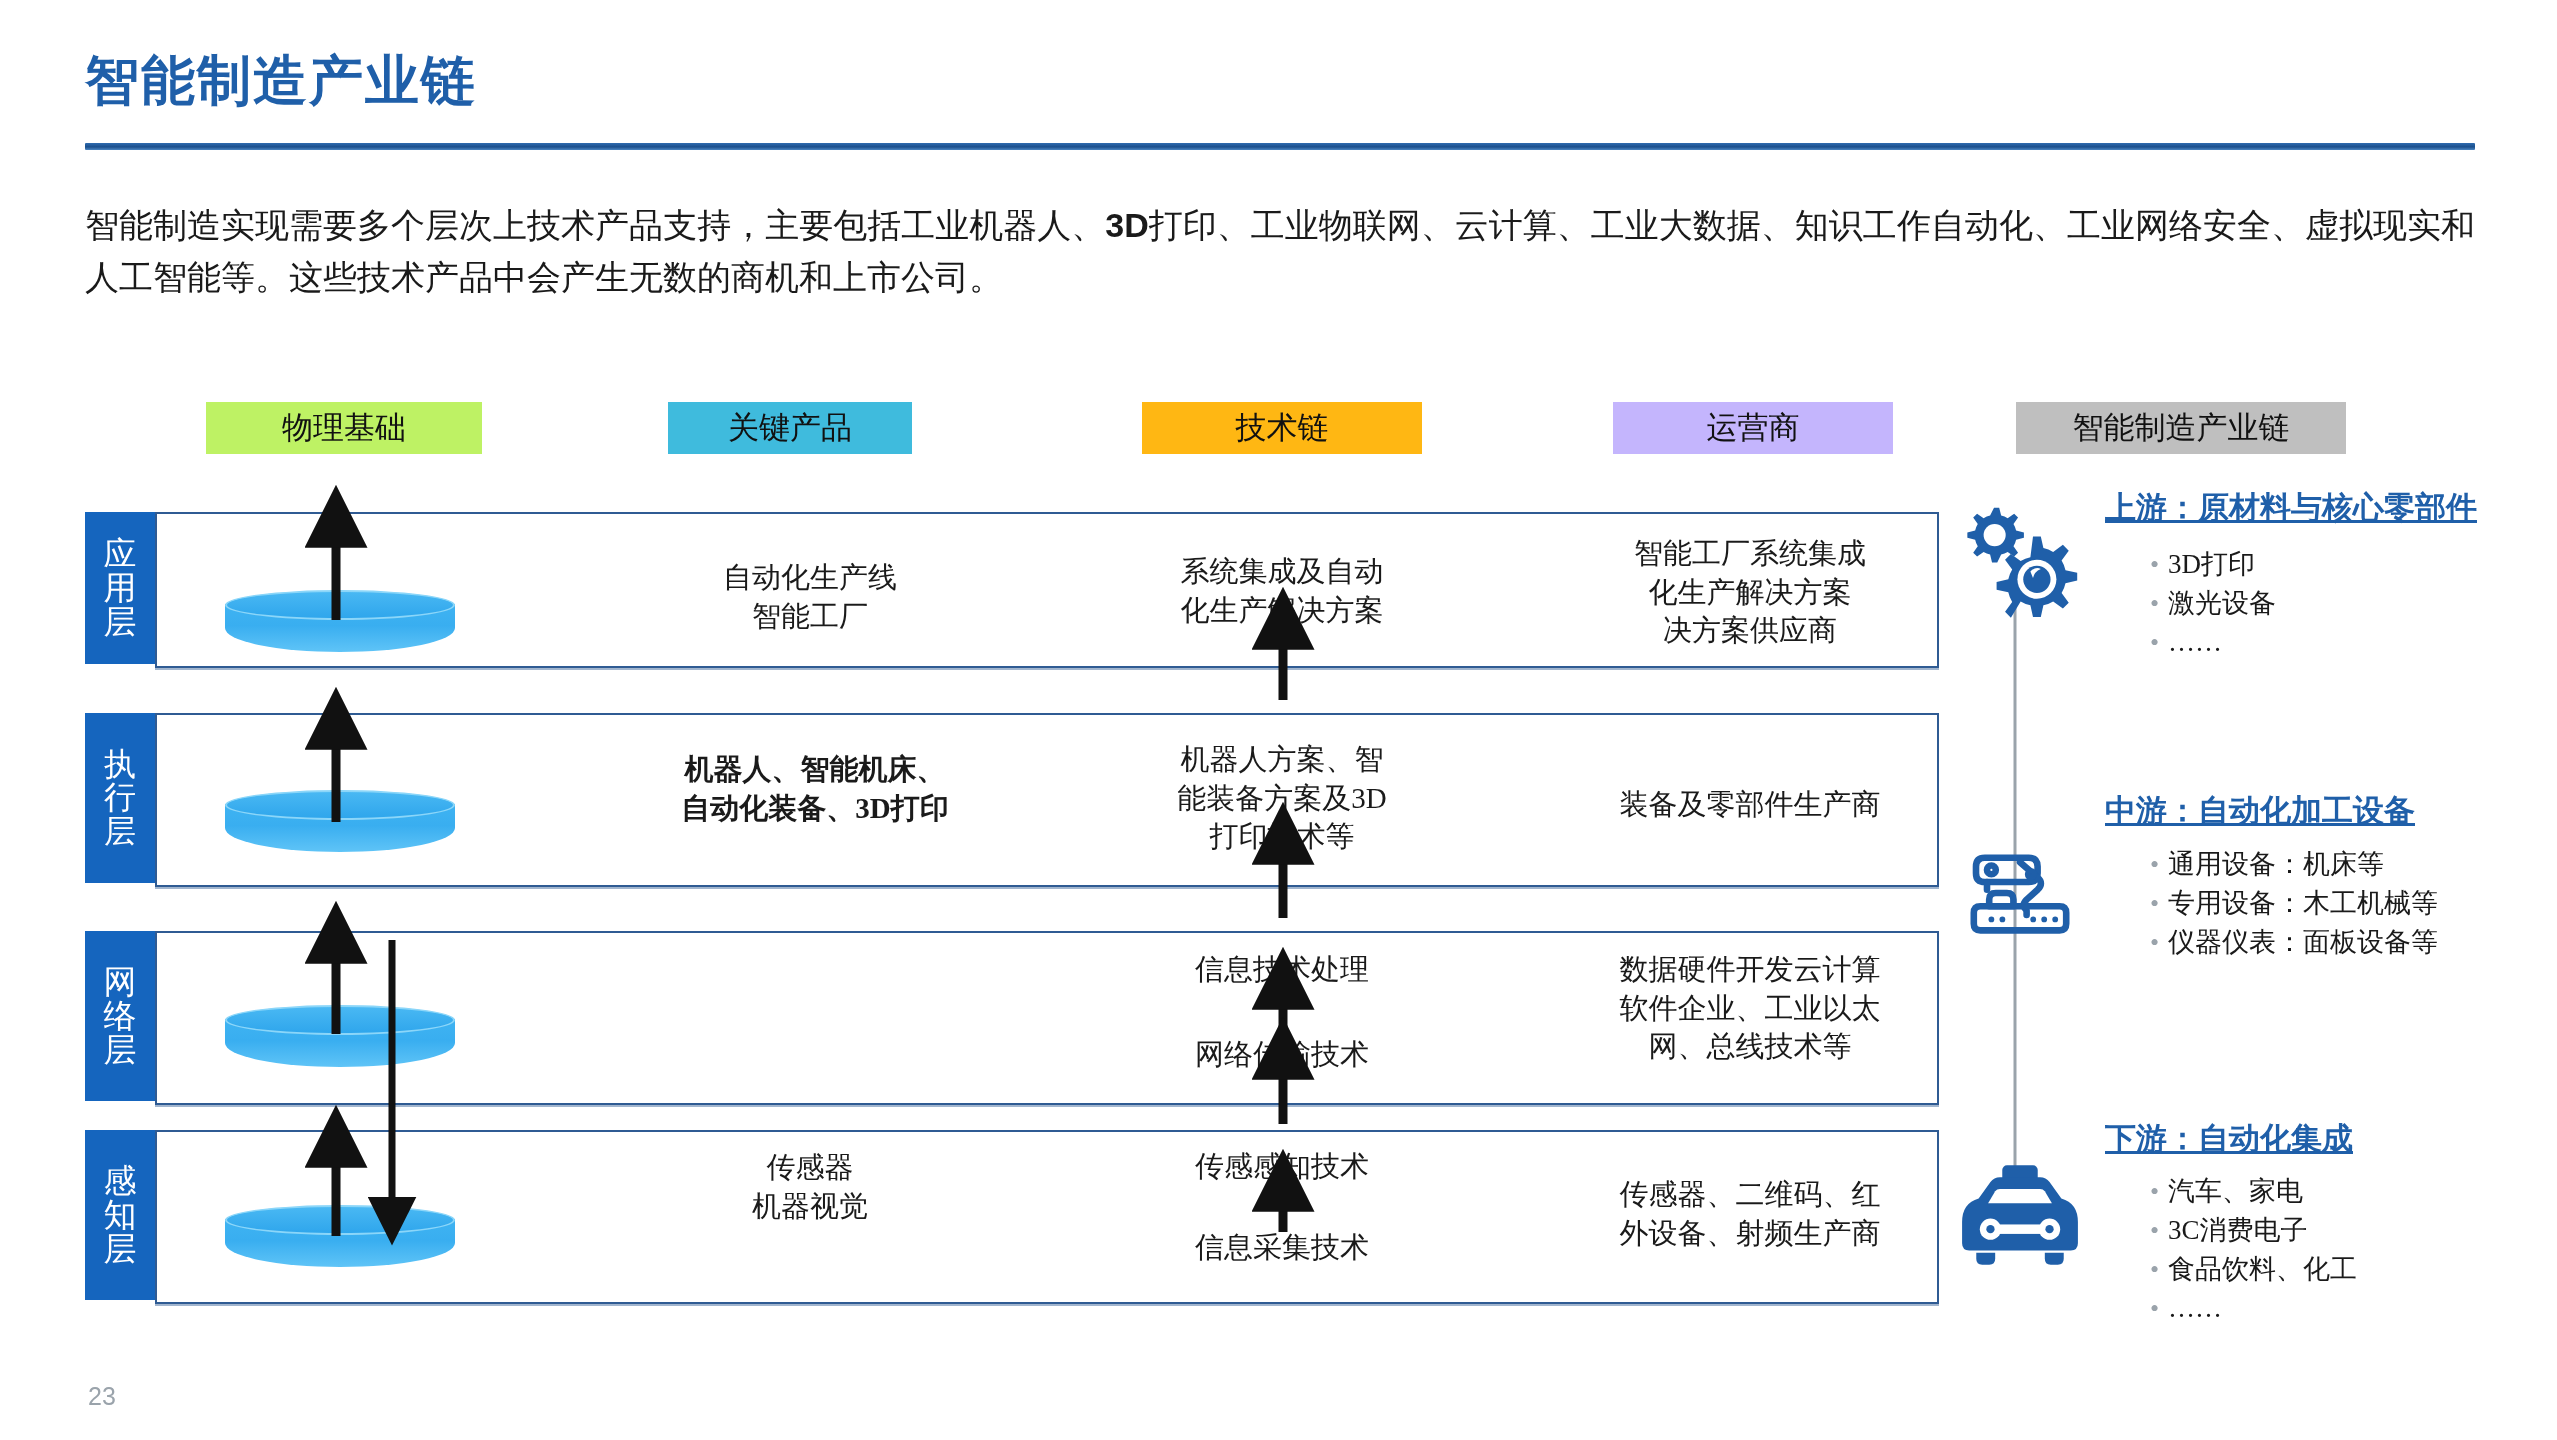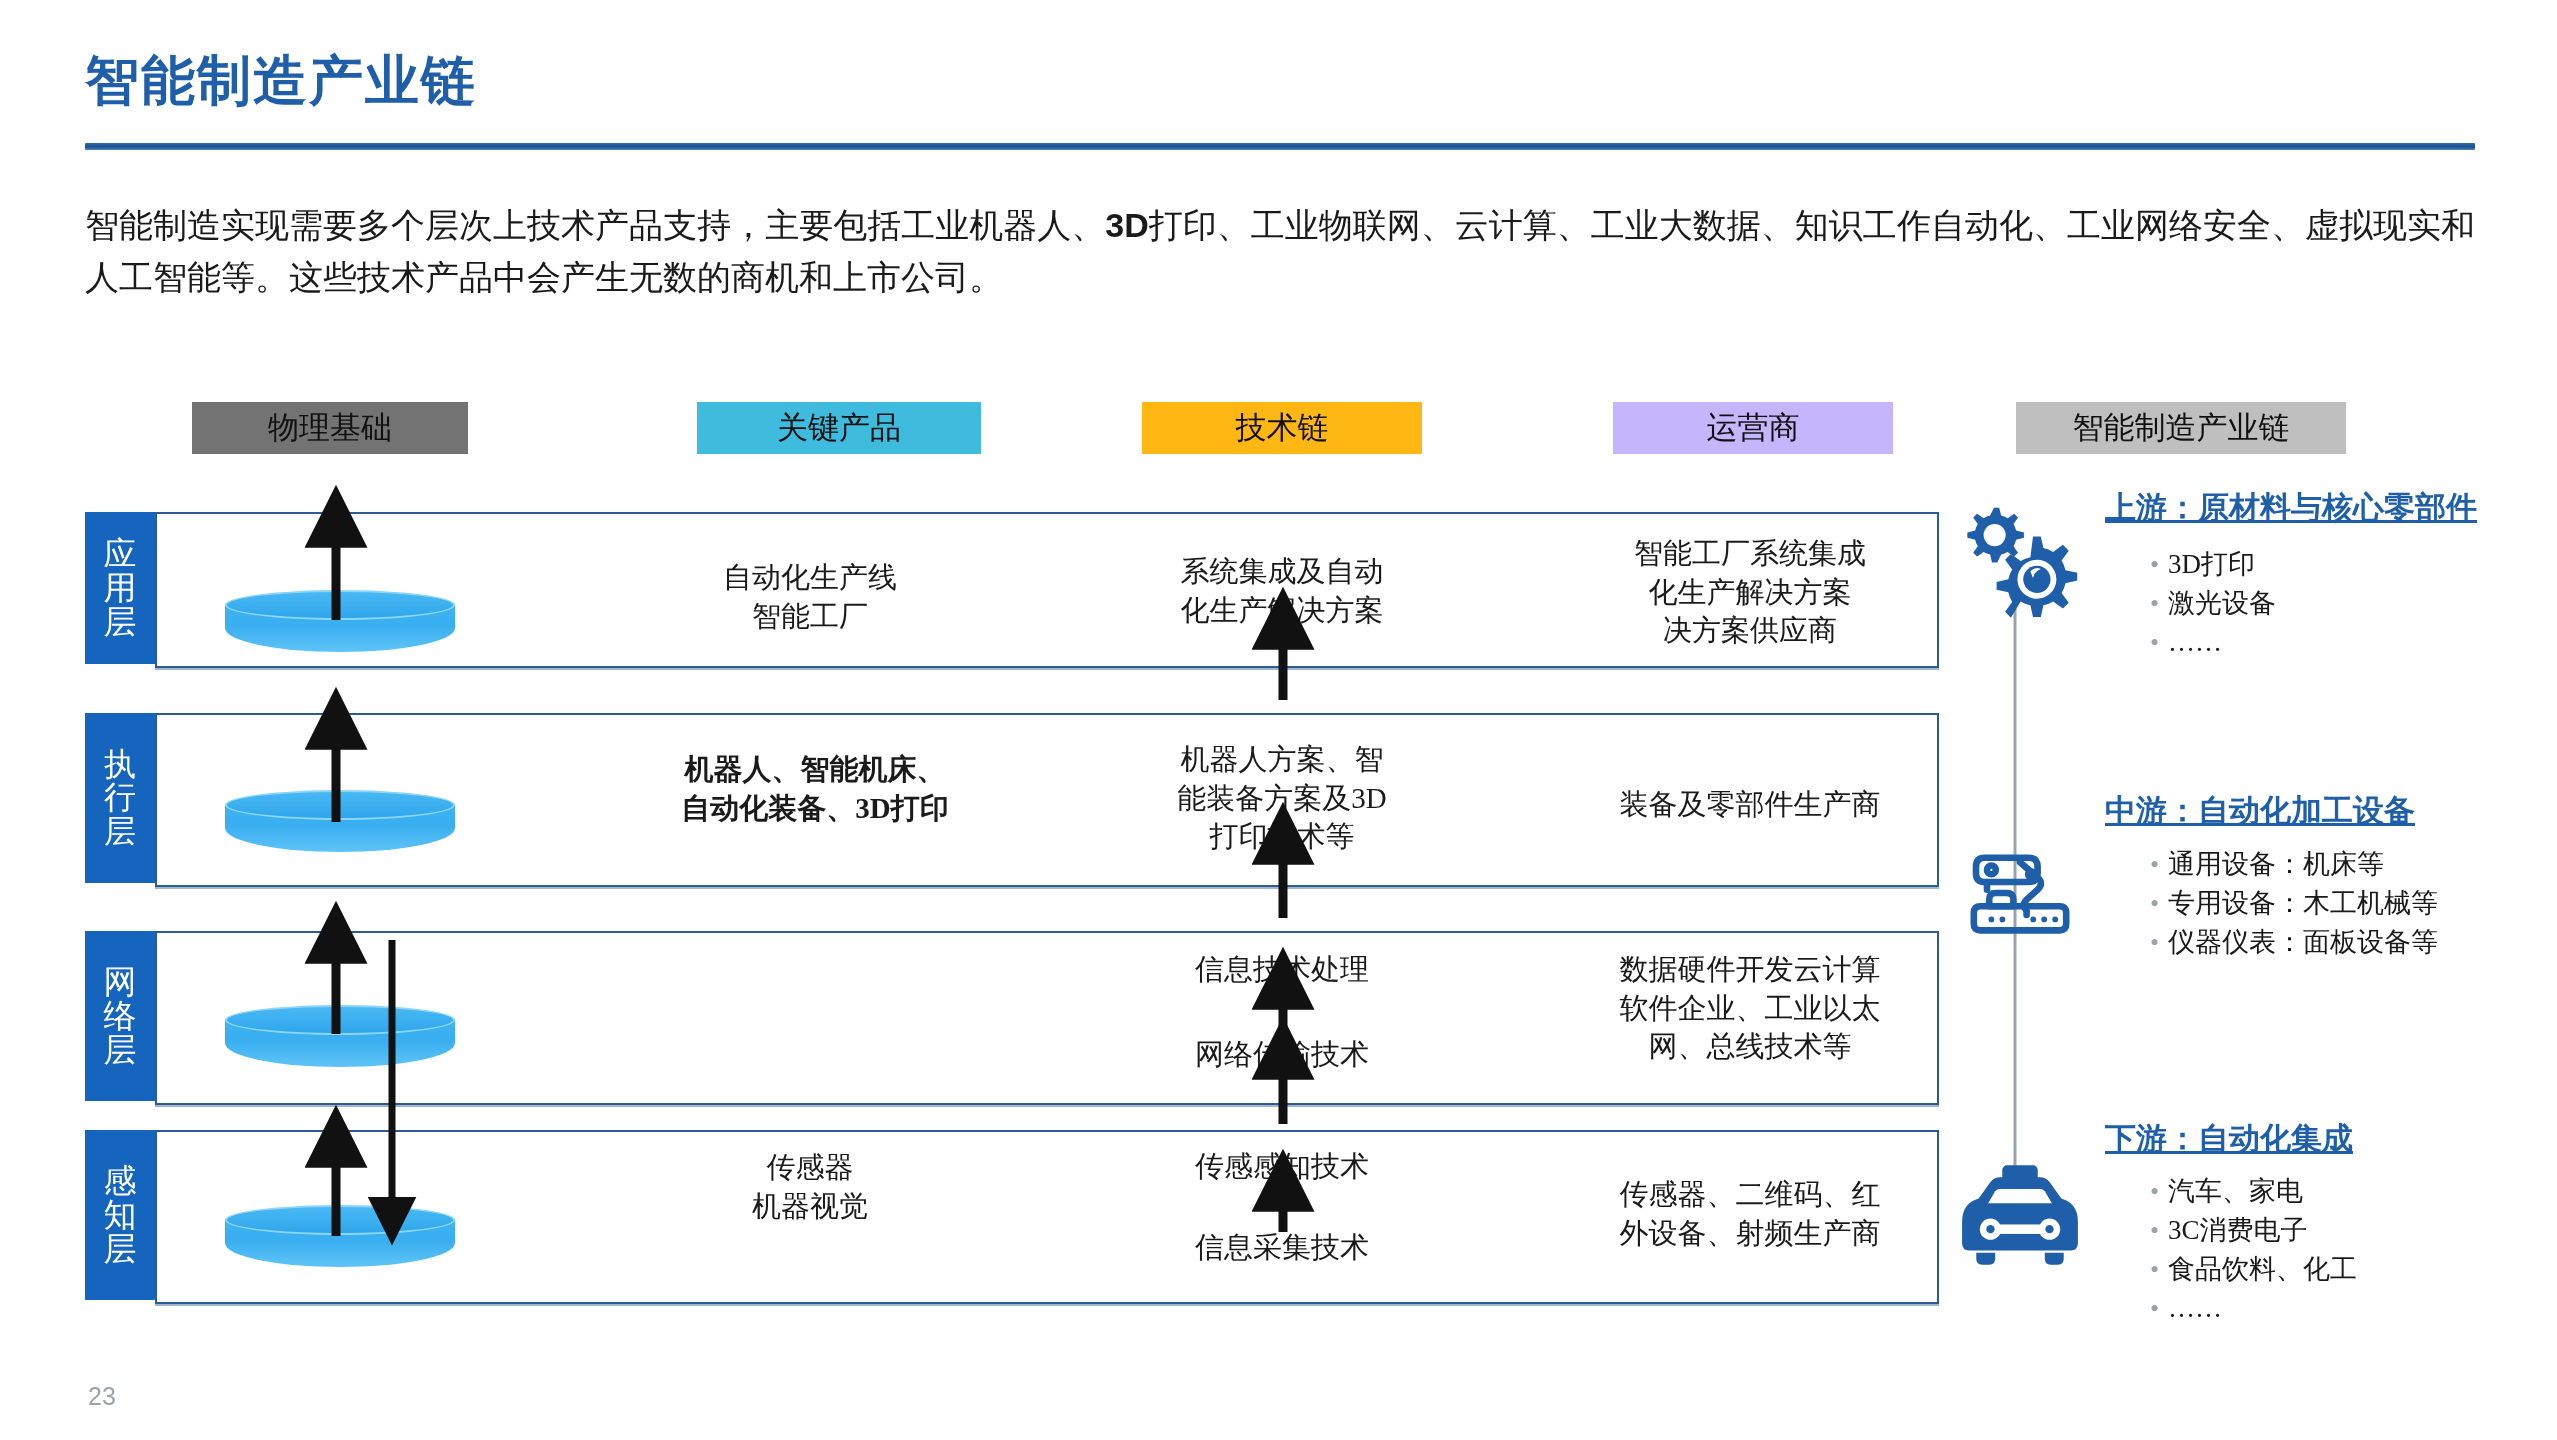--- a/index.html
+++ b/index.html
@@ -108,22 +108,22 @@
 
 <div class="slide">
 
   <div class="title">智能制造产业链</div>
   <div class="title-rule"></div>
 
   <div class="intro">
     <span>智能制造实现需要多个层次上技术产品支持，主要包括工业机器人、</span><b>3D</b><span>打印、工业物联网、云计算、工业大数据、知识工作自</span><span>动化、工业网络安全、虚拟现实和人工智能等。这些技术产品中会产生无数的商机和上市公司。</span>
   </div>
 
-  <div class="colhead" style="left:192px;top:402px;width:276px;background:#737373;">物理基础</div>
-  <div class="colhead" style="left:668px;top:402px;width:284px;background:#3FBBDD;margin-left:29px;">关键产品</div>
+  <div class="colhead" style="left:206px;top:402px;width:276px;background:#bef264;">物理基础</div>
+  <div class="colhead" style="left:668px;top:402px;width:244px;background:#3FBBDD;">关键产品</div>
   <div class="colhead" style="left:1142px;top:402px;width:280px;background:#FFB713;">技术链</div>
   <div class="colhead" style="left:1613px;top:402px;width:280px;background:#c4b5fd;">运营商</div>
   <div class="colhead" style="left:2016px;top:402px;width:330px;background:#BFBFBF;">智能制造产业链</div>
 
   <div class="rowtab" style="top:512px;height:152px;">
     <span>应</span>
     <span>用</span>
     <span>层</span>
   </div>
   <div class="row" style="top:512px;height:152px;"></div>

